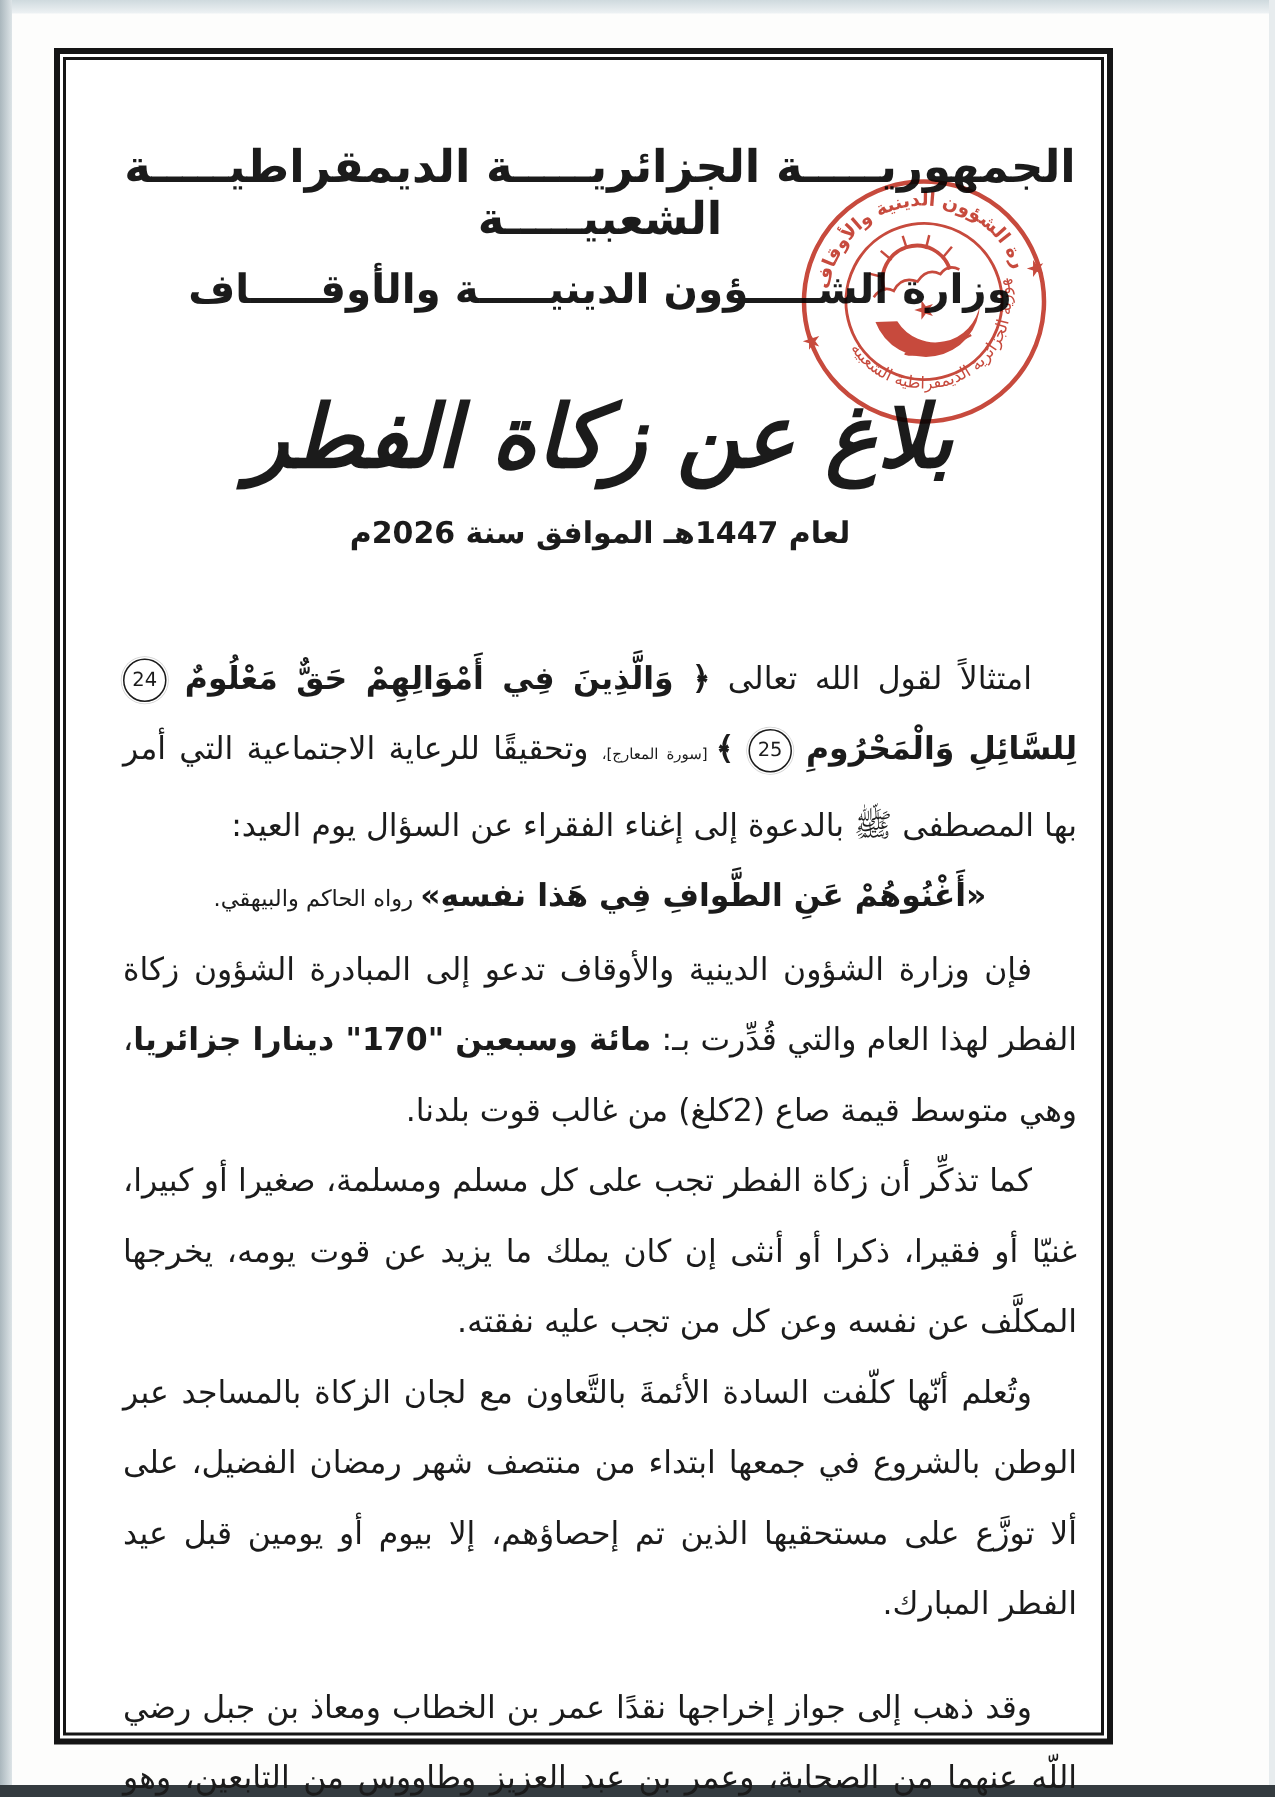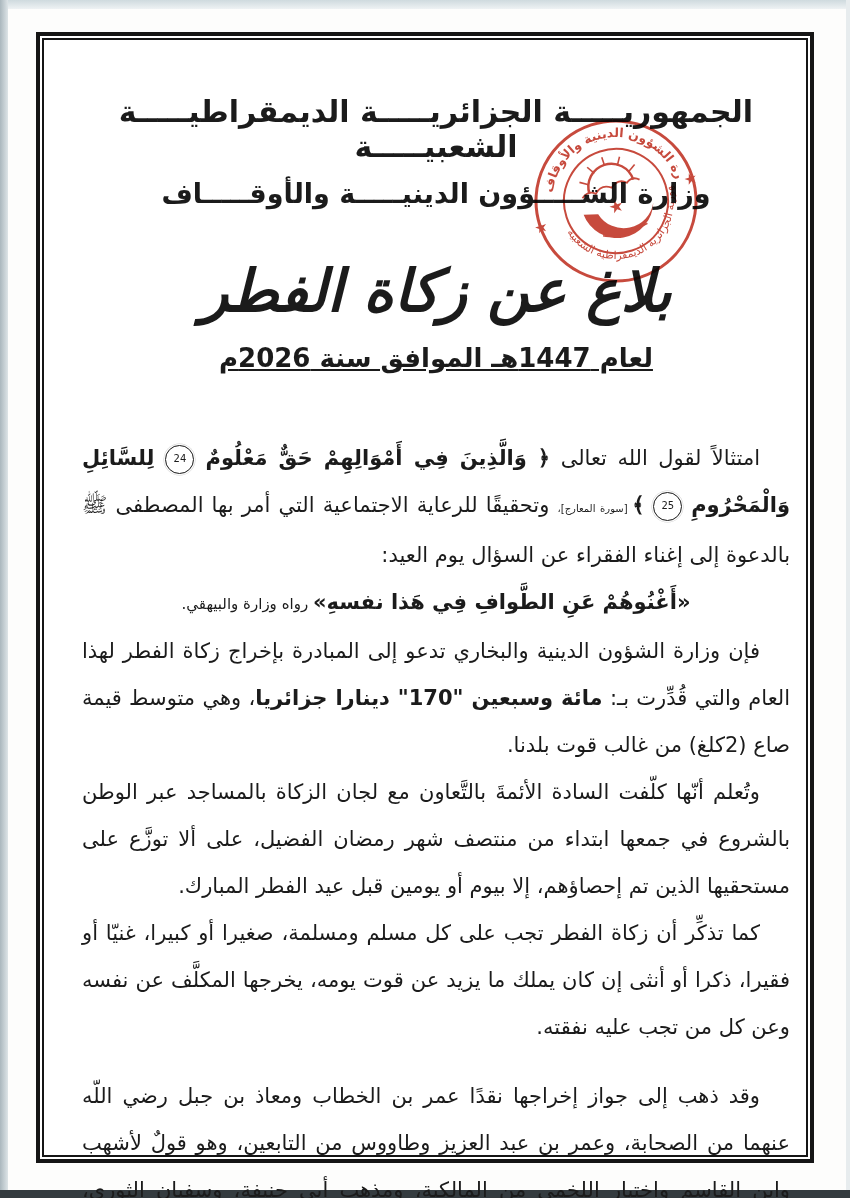--- a/index.html
+++ b/index.html
@@ -10,43 +10,43 @@
     color:#1b1b1b;
   }
   
   .edge-top{position:absolute;top:0;left:0;width:850px;height:9px;background:linear-gradient(#cfdade,#eef2f4);}
   .edge-left{position:absolute;top:0;left:0;width:8px;height:1198px;background:linear-gradient(90deg,#aab7bd,#dde4e7);}
   .edge-bottom{position:absolute;bottom:0;left:0;width:850px;height:8px;background:#343b3f;}
   .edge-right{position:absolute;top:0;right:0;width:4px;height:1198px;background:#e7ecee;}
 
   
   .frame-outer{
-    position:absolute;left:36px;top:32px;width:778px;height:1131px;
+    position:absolute;left:36px;top:32px;width:706px;height:1131px;
     border:4px solid #151515;background:#fff;box-sizing:border-box;
   }
   .frame-inner{
     position:absolute;inset:2px;border:2px solid #151515;box-sizing:border-box;
     padding:50px 16px 0 38px;
     direction:rtl;
   }
 
   .hdr{ text-align:center; font-weight:bold; }
   .hdr-line1{ font-size:30px; margin:4px 0 14px; letter-spacing:-1px;}
   .hdr-line2{ font-size:27px; margin:0 0 10px; letter-spacing:-1px;}
 
   .title-block{ text-align:center; margin-top:48px; position:relative; z-index:1;}
   .doc-title{ font-size:58px; font-weight:bold; margin:16px 0 18px; letter-spacing:-1px;font-style:italic;}
-  .doc-subtitle{ font-size:26px; font-weight:bold; margin:0;text-decoration:underline;}
+  .doc-subtitle{ font-size:20px; font-weight:bold; margin:0;}
 
   .body-text{ margin-top:62px; font-size:21px; line-height:47px; text-align:justify; position:relative; z-index:1;}
   .body-text p{ margin:0; text-indent:30px; }
   .quran{ font-weight:bold; }
   .aya-num{
     display:inline-flex; width:27px; height:27px; border:1.5px solid #1b1b1b; border-radius:50%;
-    align-items:center; justify-content:center; font-size:10px; line-height:1;
+    align-items:center; justify-content:center; font-size:13px; line-height:1;
     direction:ltr; vertical-align:middle; box-shadow:0 0 0 1px #fff,0 0 0 1.5px #1b1b1b33;
     text-indent:0;
   }
   .surah-ref{ font-size:10px; }
   .hadith-line{ text-align:center; text-indent:0 !important; }
   .hadith{ font-weight:bold; }
   .hadith-source{ font-size:15px; }
   .amount{ font-weight:bold; }
   .p-last{ text-align:justify; -moz-text-align-last:center; text-align-last:center; margin-top:22px !important; }
 
@@ -73,27 +73,27 @@
     </div>
 
     <div class="title-block">
       <div class="doc-title">بلاغ عن زكاة الفطر</div>
       <div class="doc-subtitle">لعام 1447هـ الموافق سنة 2026م</div>
     </div>
 
     <div class="body-text">
       <p><span>امتثالاً لقول الله تعالى </span><span class="quran">﴿ </span><span class="quran">وَالَّذِينَ فِي أَمْوَالِهِمْ حَقٌّ مَعْلُومٌ </span><span class="aya-num">24</span><span class="quran"> لِلسَّائِلِ وَالْمَحْرُومِ </span><span class="aya-num">25</span><span class="quran"> ﴾</span><span class="surah-ref"> [سورة المعارج]،</span><span> وتحقيقًا للرعاية الاجتماعية التي أمر بها المصطفى ﷺ بالدعوة إلى إغناء الفقراء عن السؤال يوم العيد:</span></p>
 
-      <p class="hadith-line"><span class="hadith">«أَغْنُوهُمْ عَنِ الطَّوافِ فِي هَذا نفسهِ»</span><span class="hadith-source"> رواه وزارة والبيهقي.</span></p>
+      <p class="hadith-line"><span class="hadith">«أَغْنُوهُمْ عَنِ الطَّوافِ فِي هَذا نفسهِ»</span><span class="hadith-source"> رواه الحاكم والبيهقي.</span></p>
 
-      <p><span>فإن وزارة الشؤون الدينية والبخاري تدعو إلى المبادرة بإخراج زكاة الفطر لهذا العام والتي قُدِّرت بـ: </span><span class="amount">مائة وسبعين "170" دينارا جزائريا</span><span>، وهي متوسط قيمة صاع (2كلغ) من غالب قوت بلدنا.</span></p>
+      <p><span>فإن وزارة الشؤون الدينية والأوقاف تدعو إلى المبادرة الشؤون زكاة الفطر لهذا العام والتي قُدِّرت بـ: </span><span class="amount">مائة وسبعين "170" دينارا جزائريا</span><span>، وهي متوسط قيمة صاع (2كلغ) من غالب قوت بلدنا.</span></p>
+
+      <p>كما تذكِّر أن زكاة الفطر تجب على كل مسلم ومسلمة، صغيرا أو كبيرا، غنيّا أو فقيرا، ذكرا أو أنثى إن كان يملك ما يزيد عن قوت يومه، يخرجها المكلَّف عن نفسه وعن كل من تجب عليه نفقته.</p>
 
       <p>وتُعلم أنّها كلّفت السادة الأئمةَ بالتَّعاون مع لجان الزكاة بالمساجد عبر الوطن بالشروع في جمعها ابتداء من منتصف شهر رمضان الفضيل، على ألا توزَّع على مستحقيها الذين تم إحصاؤهم، إلا بيوم أو يومين قبل عيد الفطر المبارك.</p>
-
-      <p>كما تذكِّر أن زكاة الفطر تجب على كل مسلم ومسلمة، صغيرا أو كبيرا، غنيّا أو فقيرا، ذكرا أو أنثى إن كان يملك ما يزيد عن قوت يومه، يخرجها المكلَّف عن نفسه وعن كل من تجب عليه نفقته.</p>
 
       <p class="p-last">وقد ذهب إلى جواز إخراجها نقدًا عمر بن الخطاب ومعاذ بن جبل رضي اللّه عنهما من الصحابة، وعمر بن عبد العزيز وطاووس من التابعين، وهو قولٌ لأشهب وابن القاسم واختيار اللخمي من المالكية، ومذهب أبي حنيفة، وسفيان الثوري، والبخاري، وقول ابن تيمية، وبهذا أفتى علماء الجزائر، إذ يرى هؤلاء وغيرهم أن إخراجها نقدًا أنفع وأنسب للفقراء، لأنّها شُرعت لإغنائهم عن السؤال يومَ العيدِ، وهذا ما يتحقق بدفع القيمة.</p>
 
     </div>
 
   </div>
 </div>
 
 <svg class="stamp" viewBox="0 0 186 186" aria-hidden="true">
   <defs>

